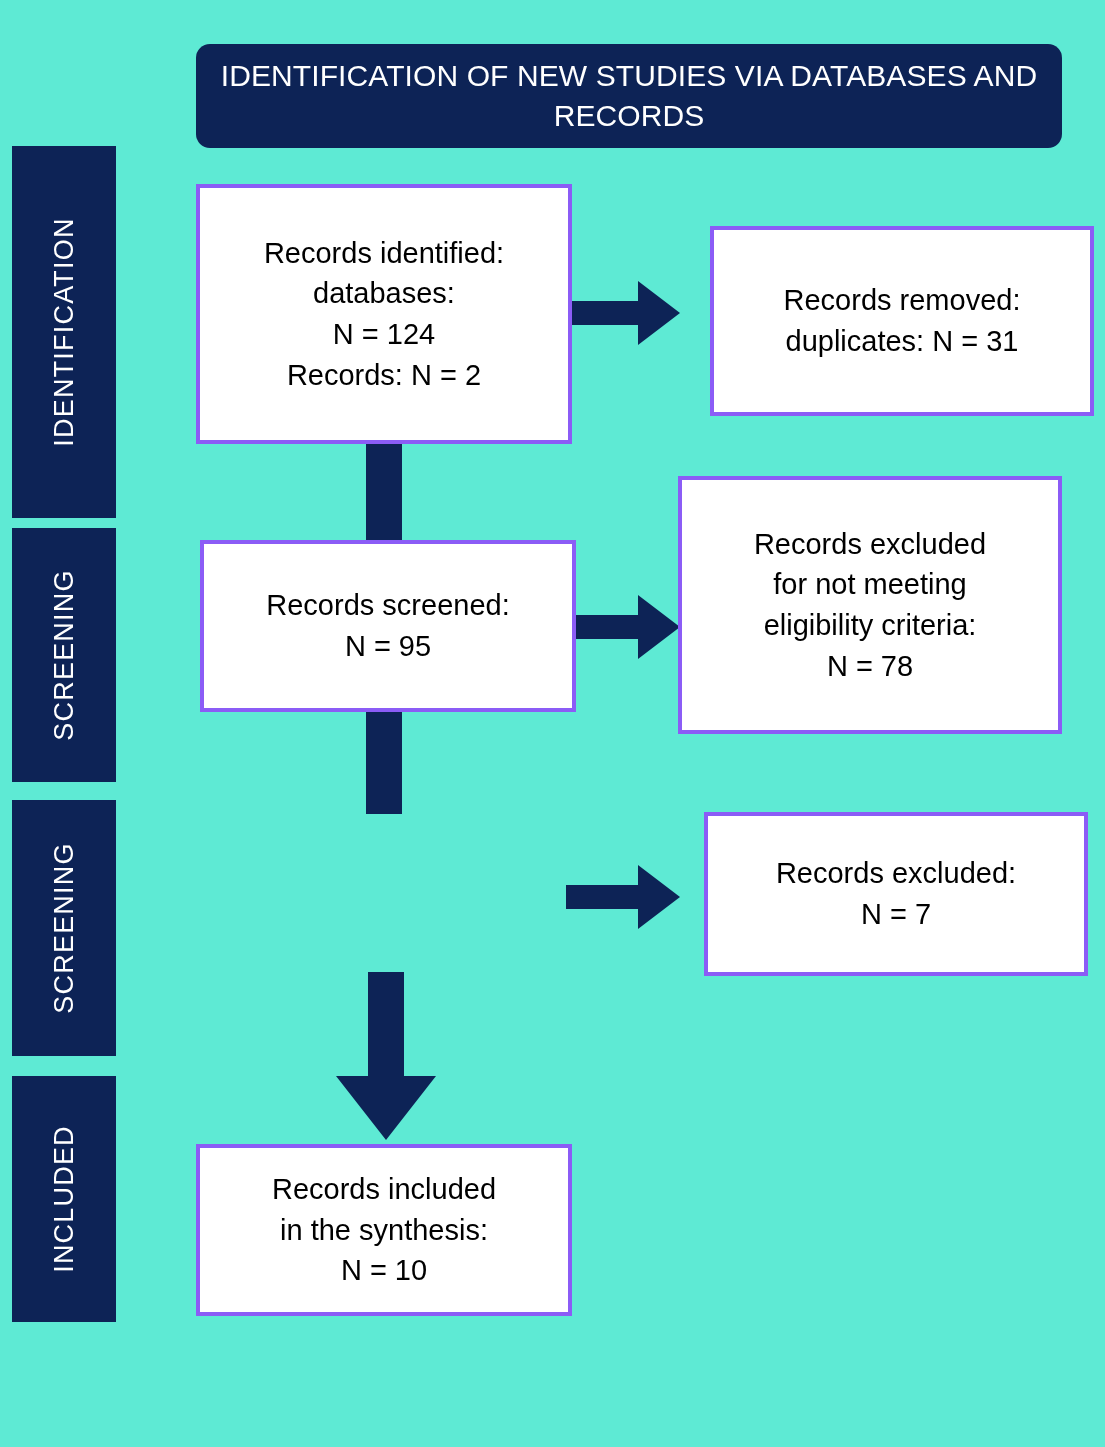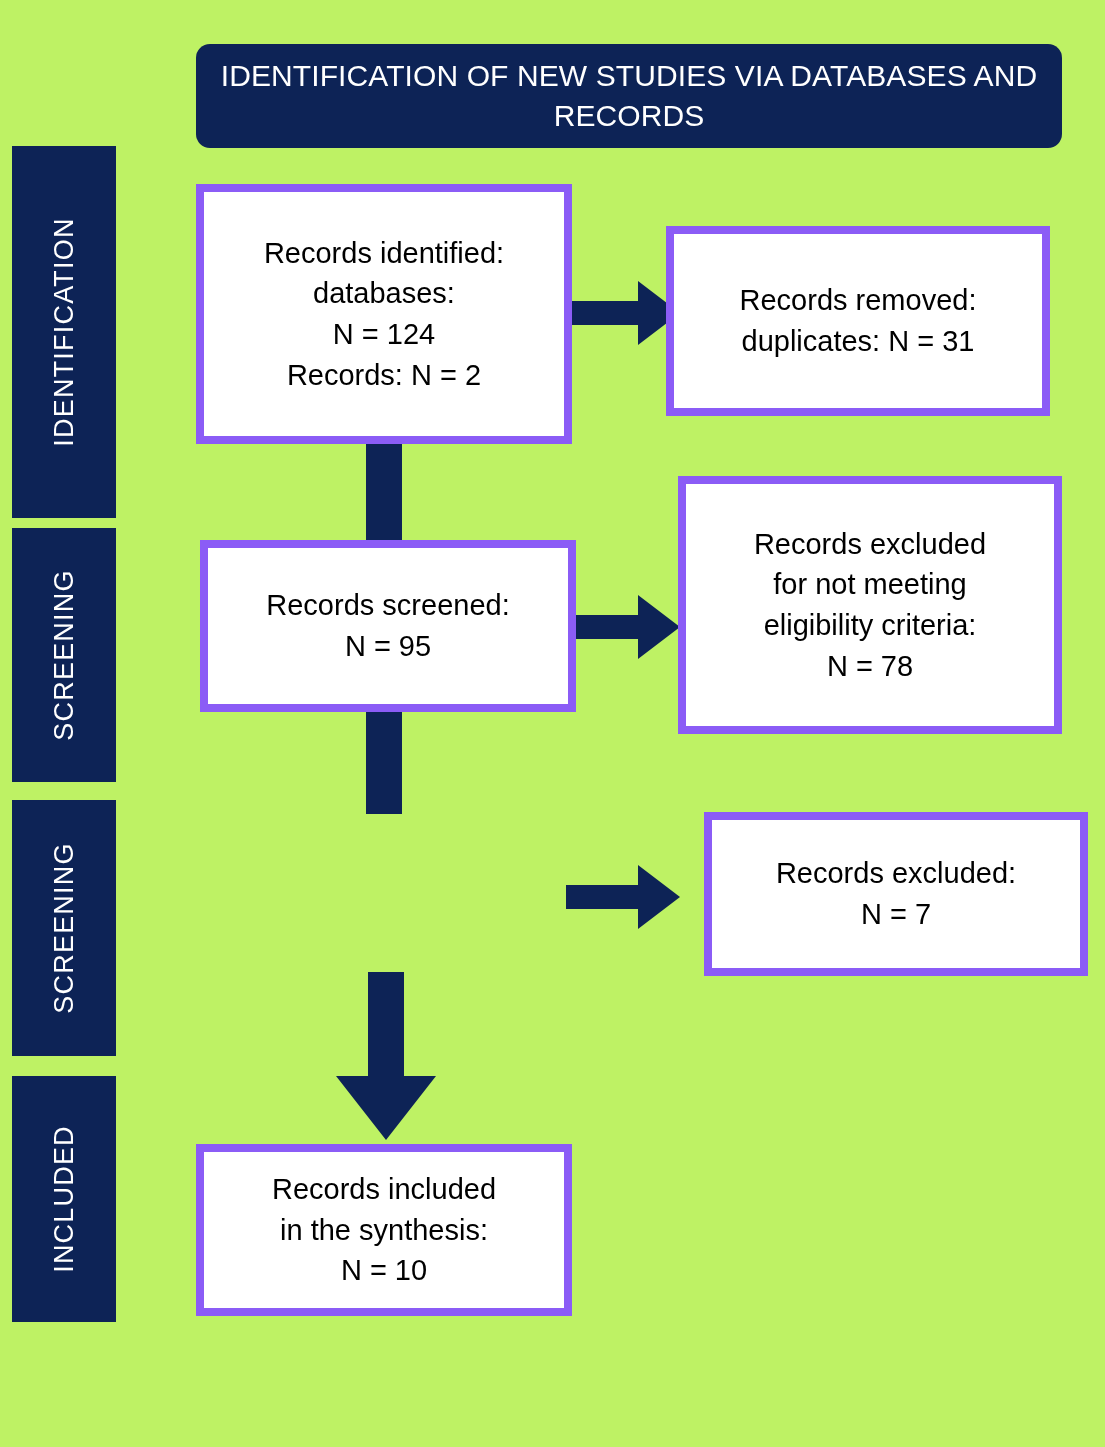--- a/index.html
+++ b/index.html
@@ -8,21 +8,21 @@
     background: #ffffff;
   }
   body {
     font-family: "Liberation Sans", sans-serif;
     -webkit-font-smoothing: antialiased;
   }
   #page {
     position: relative;
     width: 1105px;
     height: 1447px;
-    background: #bef264;
+    background: #5eead4;
     overflow: hidden;
   }
 
   
   .header-banner {
     position: absolute;
     left: 196px;
     top: 44px;
     width: 866px;
     height: 104px;
@@ -55,21 +55,21 @@
     transform: translate(-50%, -50%) rotate(-90deg);
     white-space: nowrap;
     font-size: 27px;
     letter-spacing: 1.2px;
   }
 
   
   .flow-box {
     position: absolute;
     background: #ffffff;
-    border: 8px solid #8b5cf6;
+    border: 4px solid #8b5cf6;
     box-sizing: border-box;
     display: flex;
     align-items: center;
     justify-content: center;
     text-align: center;
     color: #000000;
     font-size: 29px;
     line-height: 1.40;
     padding: 6px 16px;
     box-sizing: border-box;
@@ -142,21 +142,21 @@
   </svg>
 
   <svg class="h-arrow" style="left:566px; top:865px;" width="116" height="64" viewBox="0 0 116 64">
     <polygon points="0,20 72,20 72,0 114,32 72,64 72,44 0,44" fill="#0d2356"></polygon>
   </svg>
 
   <div class="flow-box" style="left:196px; top:184px; width:376px; height:260px;">
     <span class="box-text">Records identified:<br>databases:<br>N = 124<br>Records: N = 2</span>
   </div>
 
-  <div class="flow-box" style="left:666px; top:226px; width:384px; height:190px;justify-content:flex-end;">
+  <div class="flow-box" style="left:710px; top:226px; width:384px; height:190px;justify-content:flex-end;">
     <span class="box-text">Records removed:<br>duplicates: N = 31</span>
   </div>
 
   <div class="flow-box" style="left:200px; top:540px; width:376px; height:172px;">
     <span class="box-text">Records screened:<br>N = 95</span>
   </div>
 
   <div class="flow-box" style="left:678px; top:476px; width:384px; height:258px;">
     <span class="box-text">Records excluded<br>for not meeting<br>eligibility criteria:<br>N = 78</span>
   </div>

